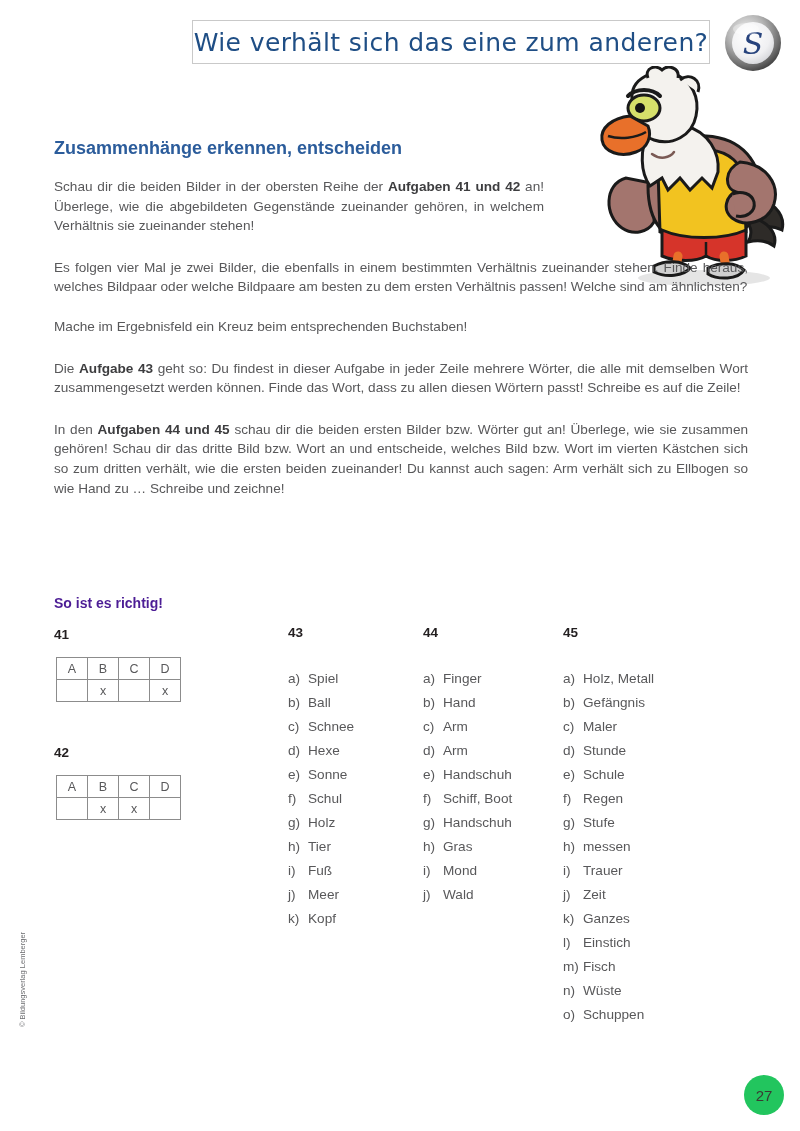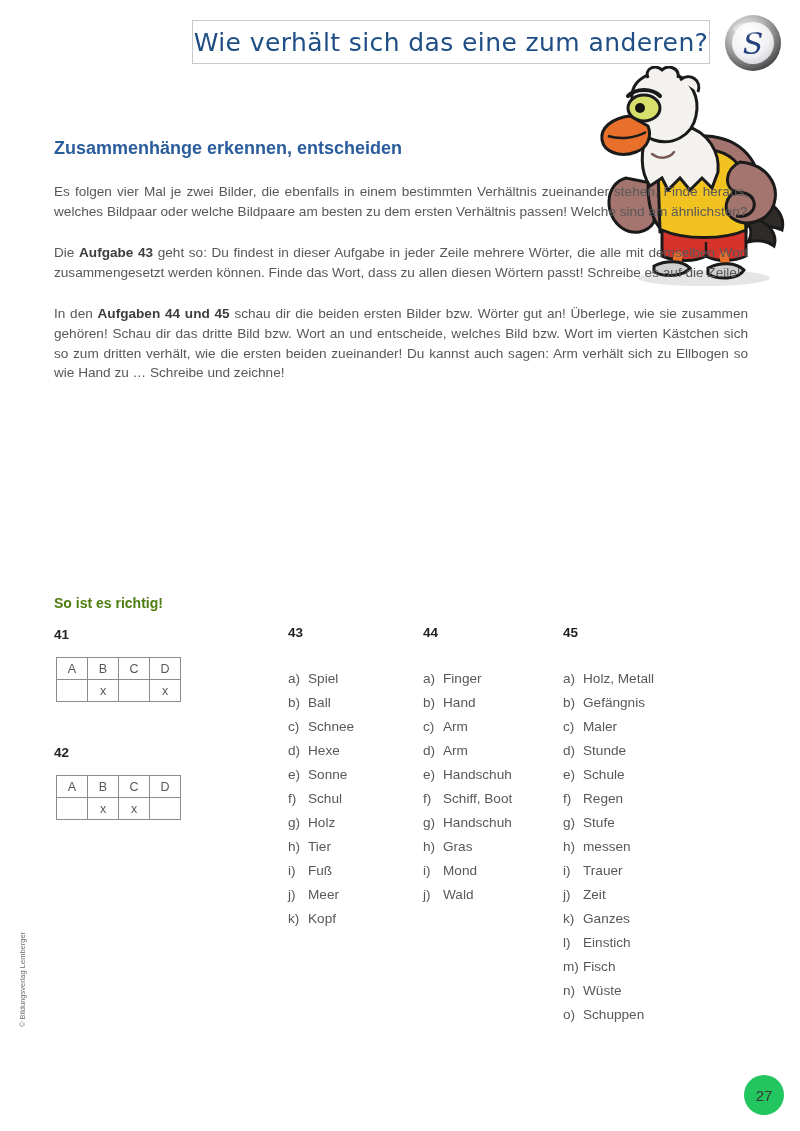--- a/index.html
+++ b/index.html
@@ -97,21 +97,21 @@
   #para-4 { width: 694px; margin-top: 22px; }
   #para-5 { width: 694px; margin-top: 22px; }
 
   
   #solutions-title {
     position: absolute;
     left: 54px;
     top: 595px;
     font-size: 14px;
     font-weight: bold;
-    color: #4d7c0f;
+    color: #4c1d95;
   }
   .grid-label {
     position: absolute;
     font-size: 13.5px;
     font-weight: bold;
     color: #231f20;
   }
   #label-41 { left: 54px; top: 627px; }
   #label-42 { left: 54px; top: 745px; }
 
@@ -278,23 +278,25 @@
   </svg>
 </div>
 
 <div id="content">
   <h1 id="heading-main">
     <br>
     <span>Zusammenhänge erkennen, entscheiden</span>
   </h1>
 
 
+  <p class="para" id="para-1"><span>Schau dir die beiden Bilder in der obersten Reihe der </span><b>Aufgaben 41 und 42</b><span> an! Überlege, wie die abgebildeten Gegenstände zueinander gehören, in welchem Verhältnis sie zueinander stehen!</span></p>
 
   <p class="para" id="para-2">Es folgen vier Mal je zwei Bilder, die ebenfalls in einem bestimmten Verhältnis zueinander stehen. Finde heraus, welches Bildpaar oder welche Bildpaare am besten zu dem ersten Verhältnis passen! Welche sind am ähnlichsten?</p>
 
+  <p class="para" id="para-3">Mache im Ergebnisfeld ein Kreuz beim entsprechenden Buchstaben!</p>
 
   <p class="para" id="para-4"><span>Die </span><b>Aufgabe 43</b><span> geht so: Du findest in dieser Aufgabe in jeder Zeile mehrere Wörter, die alle mit demselben Wort zusammengesetzt werden können. Finde das Wort, dass zu allen diesen Wörtern passt! Schreibe es auf die Zeile!</span></p>
 
   <p class="para" id="para-5"><span>In den </span><b>Aufgaben 44 und 45</b><span> schau dir die beiden ersten Bilder bzw. Wörter gut an! Überlege, wie sie zusammen gehören! Schau dir das dritte Bild bzw. Wort an und entscheide, welches Bild bzw. Wort im vierten Kästchen sich so zum dritten verhält, wie die ersten beiden zueinander! Du kannst auch sagen: Arm verhält sich zu Ellbogen so wie Hand zu … Schreibe und zeichne!</span></p>
 </div>
 
 <div id="solutions-title">So ist es richtig!</div>
 
 <div class="grid-label" id="label-41">41</div>
 <table class="answer-grid" id="grid-41">

